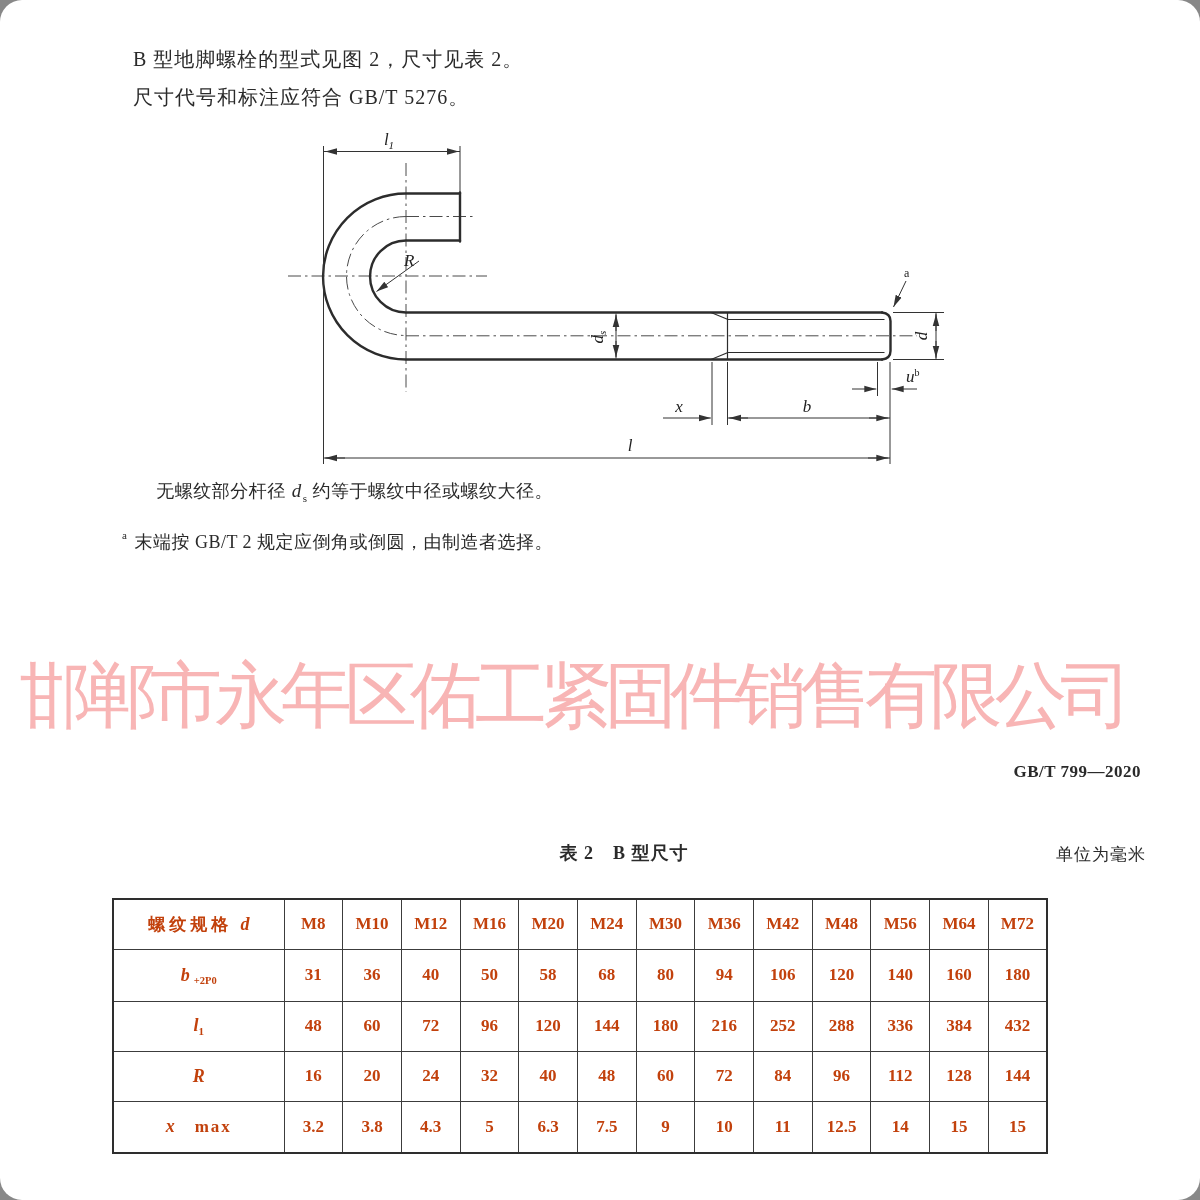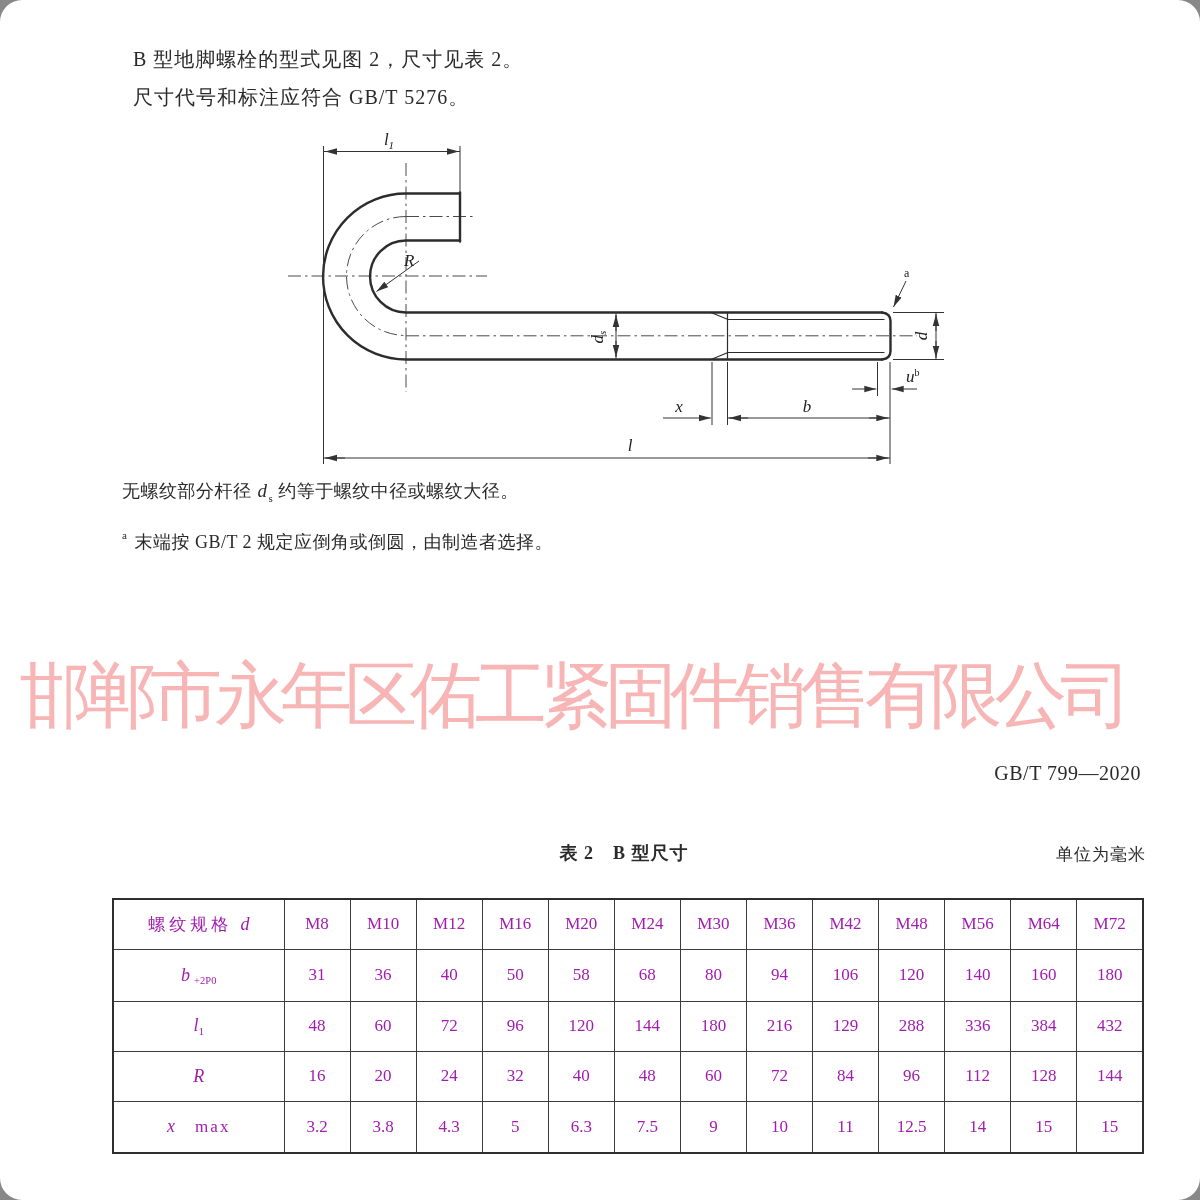--- a/index.html
+++ b/index.html
@@ -14,42 +14,42 @@
   .intro p{margin:0;}
   
   .fig{position:absolute;left:0;top:0;width:1200px;height:1200px;pointer-events:none;}
   .thick{stroke:#2c2c2c;stroke-width:2.4;fill:none;stroke-linecap:round;}
   .thin{stroke:#2c2c2c;stroke-width:1.2;fill:none;}
   .cl{stroke:#4a4a4a;stroke-width:1;fill:none;stroke-dasharray:13 4 2.5 4;}
   .dim{stroke:#333;stroke-width:1;fill:none;}
   .lbl{font-family:"Liberation Serif","DejaVu Serif",serif;font-style:italic;font-size:17px;fill:#222;}
   .lbl-sm{font-family:"Liberation Serif","DejaVu Serif",serif;font-size:12px;fill:#222;}
   
-  .notes{position:absolute;left:122px;top:472px;font-size:18px;line-height:37px;letter-spacing:0.5px;}
+  .notes{position:absolute;left:122px;top:472px;font-size:18px;line-height:37px;letter-spacing:0.5px;text-align:right;}
   .notes p{margin:0;}
   .notes i{font-size:19px;margin:0 1px;}
   .fm{font-size:11px;vertical-align:9px;margin-right:7px;}
   
   .watermark{
     position:absolute;left:20px;top:648px;width:1180px;
     font-family:"Liberation Sans","DejaVu Sans",sans-serif;
     font-weight:500;font-size:72px;letter-spacing:-7px;white-space:nowrap;
     pointer-events:none;
   }
   
-  .doc-code{position:absolute;right:59px;top:762px;font-size:20px;font-weight:normal;letter-spacing:0.5px;}
+  .doc-code{position:absolute;right:59px;top:762px;font-size:17px;font-weight:bold;letter-spacing:0.5px;}
   
   .tcaption{position:absolute;left:112px;top:841px;width:1036px;height:26px;}
   .tcaption .ttl{position:absolute;left:0;right:12px;text-align:center;font-size:18px;font-weight:bold;letter-spacing:1px;}
   .tcaption .unit{position:absolute;right:2px;top:2px;font-size:17px;letter-spacing:1px;}
   
   table.size{
-    position:absolute;left:112px;top:898px;width:1032px;
+    position:absolute;left:112px;top:898px;width:936px;
     border-collapse:collapse;table-layout:fixed;
-    font-size:17px;color:#a21caf;
+    font-size:17px;color:#c2410c;font-weight:bold;
   }
   table.size td{border:1.5px solid #3c3c3c;text-align:center;vertical-align:middle;padding:0;}
   table.size{border:2.5px solid #2e2e2e;}
   td.rowhead .cjk{letter-spacing:4px;}
   td.rowhead i{font-size:18px;}
   .tol{display:inline-flex;flex-direction:row;align-items:flex-start;font-size:10.5px;line-height:10px;margin-left:4px;vertical-align:-3px;}
   sub{font-size:11px;}
   .sfx{margin-left:20px;letter-spacing:2px;}
 </style>
 </head>
@@ -224,21 +224,21 @@
         <tr style="height: 50px;">
           <td class="rowhead"><i>l</i><sub>1</sub></td>
           <td>48</td>
           <td>60</td>
           <td>72</td>
           <td>96</td>
           <td>120</td>
           <td>144</td>
           <td>180</td>
           <td>216</td>
-          <td>129</td>
+          <td>252</td>
           <td>288</td>
           <td>336</td>
           <td>384</td>
           <td>432</td>
         </tr>
         <tr style="height: 50px;">
           <td class="rowhead"><i>R</i></td>
           <td>16</td>
           <td>20</td>
           <td>24</td>

